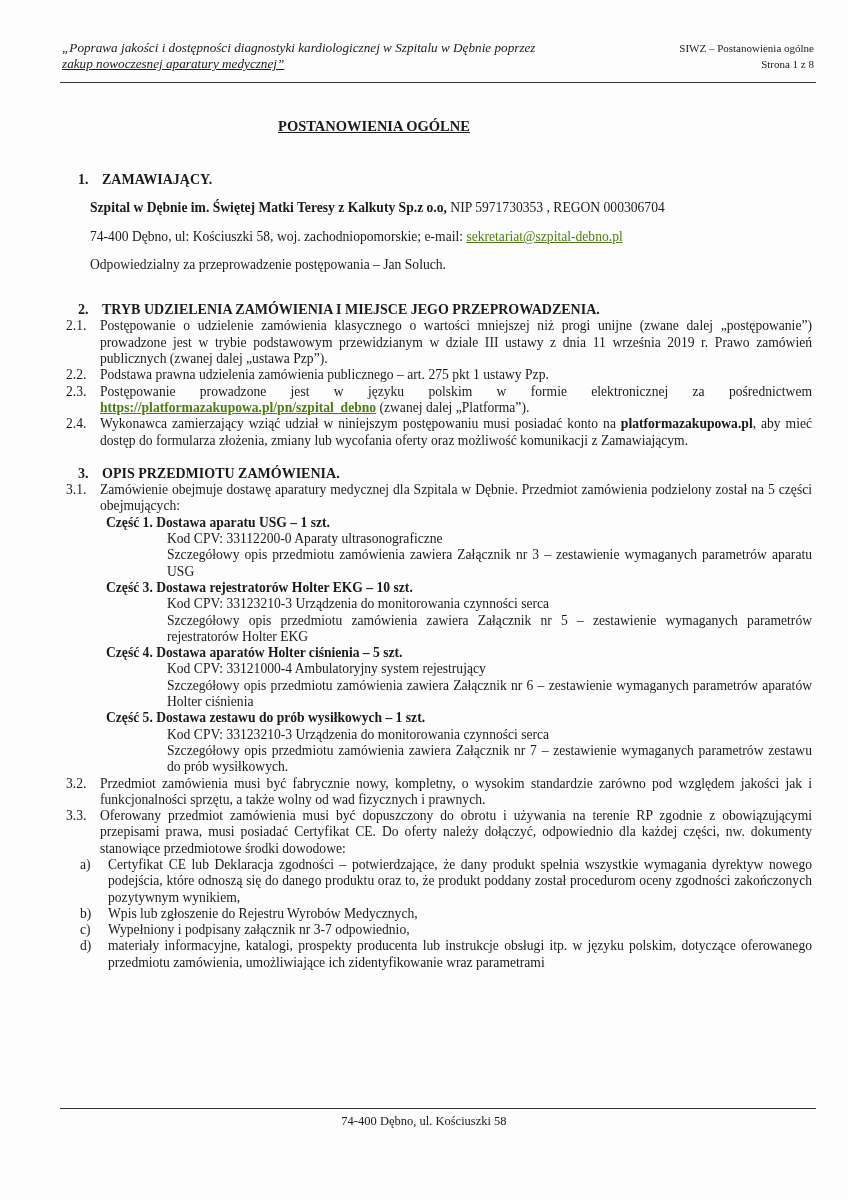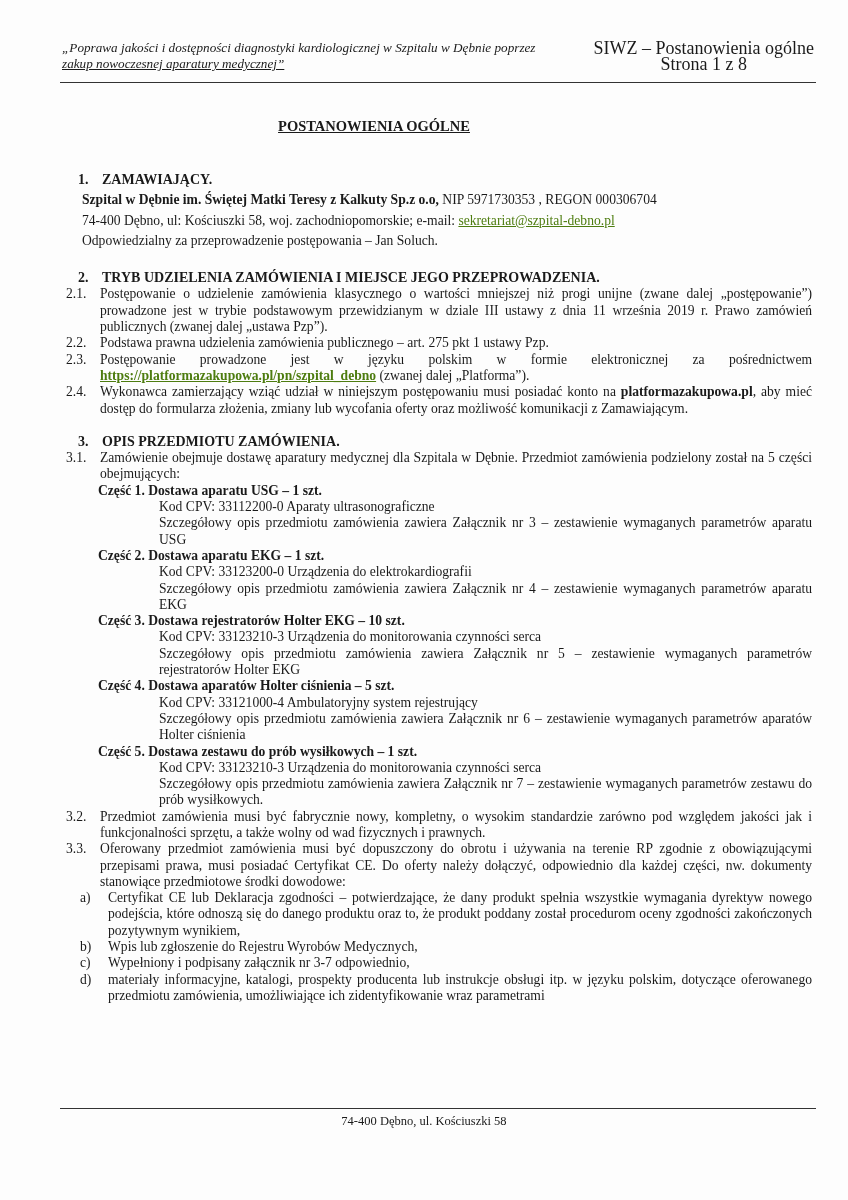--- a/index.html
+++ b/index.html
@@ -4,33 +4,33 @@
 <style>
   html, body { margin: 0; padding: 0; }
   body {
     width: 848px; height: 1200px; background: #fdfdfd; position: relative; overflow: hidden;
     font-family: "Liberation Serif", "DejaVu Serif", serif; color: #1a1a1a;
   }
   .page { position: absolute; left: 0; top: 0; width: 848px; height: 1200px; }
   .header { position: absolute; left: 62px; top: 40px; width: 752px; height: 46px; }
   .header-left { position: absolute; left: 0; top: 0; font-style: italic; font-size: 13.2px; line-height: 16px; width: 560px; }
   .header-left .l2 { text-decoration: underline; }
-  .header-right { position: absolute; right: 0; top: 0; text-align: center; font-size: 18px; line-height: 16px; }
+  .header-right { position: absolute; right: 0; top: 0; text-align: right; font-size: 11px; line-height: 16px; }
   .header-rule { position: absolute; left: 60px; top: 82px; width: 756px; height: 0; border-top: 1.3px solid #333; }
   .title { position: absolute; left: 0; width: 748px; top: 118px; text-align: center; font-weight: bold; font-size: 14.5px; text-decoration: underline; }
 
   .body { position: absolute; left: 78px; top: 172px; width: 734px; font-size: 13.6px; line-height: 16.3px; }
   .sec { margin: 0; }
   .sec-head { font-weight: bold; font-size: 14px; margin: 0; }
   .sec-head .num { display: inline-block; width: 24px; }
-  .p { margin: 4px; text-align: justify; }
+  .p { margin: 12px; text-align: justify; }
   .item { display: flex; margin: 0; }
   .item .n { flex: 0 0 auto; width: 34px; margin-left: -12px; }
   .item .t { flex: 1; text-align: justify; }
-  .part { margin-left: 20px; }
+  .part { margin-left: 28px; }
   .part-head { font-weight: bold; margin: 0; }
   .part-body { margin-left: 61px; text-align: justify; }
   .sub { display: flex; margin-left: 2px; }
   .sub .n { width: 28px; flex: 0 0 auto; }
   .sub .t { flex: 1; text-align: justify; }
   .link { text-decoration: underline; color: #4d7c0f; }
   .bold { font-weight: bold; }
   .gap1 { height: 17px; }
   .gap2 { height: 17px; }
 
@@ -95,25 +95,20 @@
           <span class="n">3.1.</span>
           <span class="t">Zamówienie obejmuje dostawę aparatury medycznej dla Szpitala w Dębnie. Przedmiot zamówienia podzielony został na 5 części obejmujących:</span>
         </div>
 
       <div class="part">
         <p class="part-head">Część 1. Dostawa aparatu USG – 1 szt.</p>
         <div class="part-body">Kod CPV: 33112200-0 Aparaty ultrasonograficzne</div>
         <div class="part-body">Szczegółowy opis przedmiotu zamówienia zawiera Załącznik nr 3 – zestawienie wymaganych parametrów aparatu USG</div>
       </div>
       <div class="part">
-        <p class="part-head">Część 2. Dostawa aparatu EKG – 1 szt.</p>
-        <div class="part-body">Kod CPV: 33123200-0 Urządzenia do elektrokardiografii</div>
-        <div class="part-body">Szczegółowy opis przedmiotu zamówienia zawiera Załącznik nr 4 – zestawienie wymaganych parametrów aparatu EKG</div>
-      </div>
-      <div class="part">
         <p class="part-head">Część 3. Dostawa rejestratorów Holter EKG – 10 szt.</p>
         <div class="part-body">Kod CPV: 33123210-3 Urządzenia do monitorowania czynności serca</div>
         <div class="part-body">Szczegółowy opis przedmiotu zamówienia zawiera Załącznik nr 5 – zestawienie wymaganych parametrów rejestratorów Holter EKG</div>
       </div>
       <div class="part">
         <p class="part-head">Część 4. Dostawa aparatów Holter ciśnienia – 5 szt.</p>
         <div class="part-body">Kod CPV: 33121000-4 Ambulatoryjny system rejestrujący</div>
         <div class="part-body">Szczegółowy opis przedmiotu zamówienia zawiera Załącznik nr 6 – zestawienie wymaganych parametrów aparatów Holter ciśnienia</div>
       </div>
       <div class="part">

